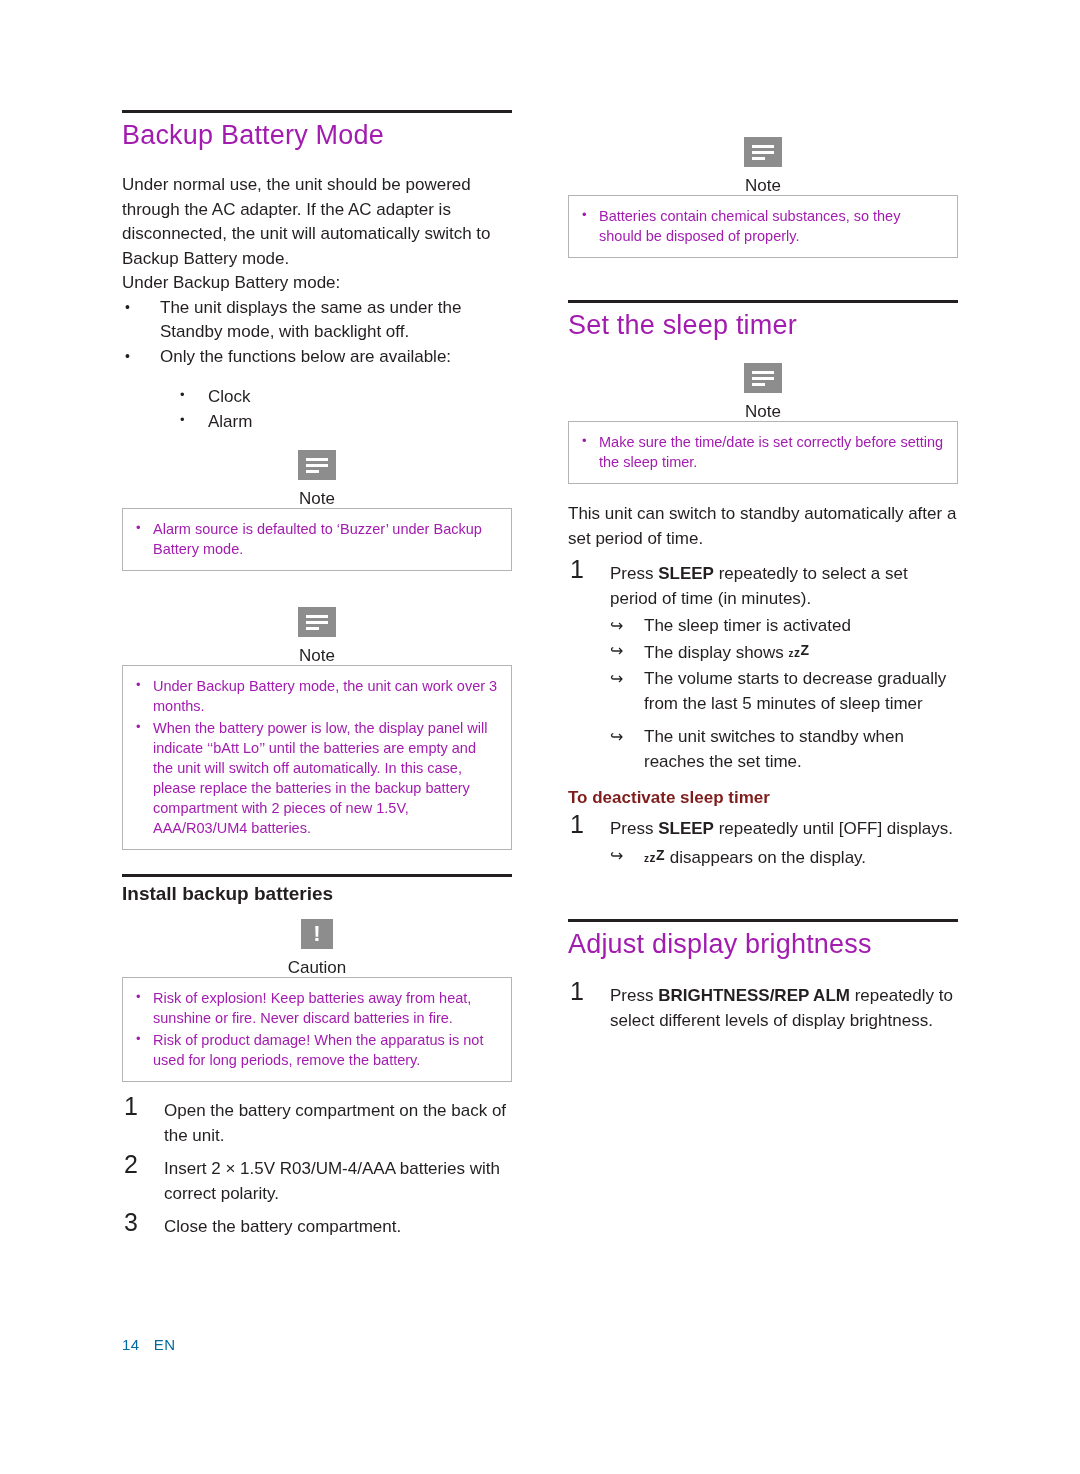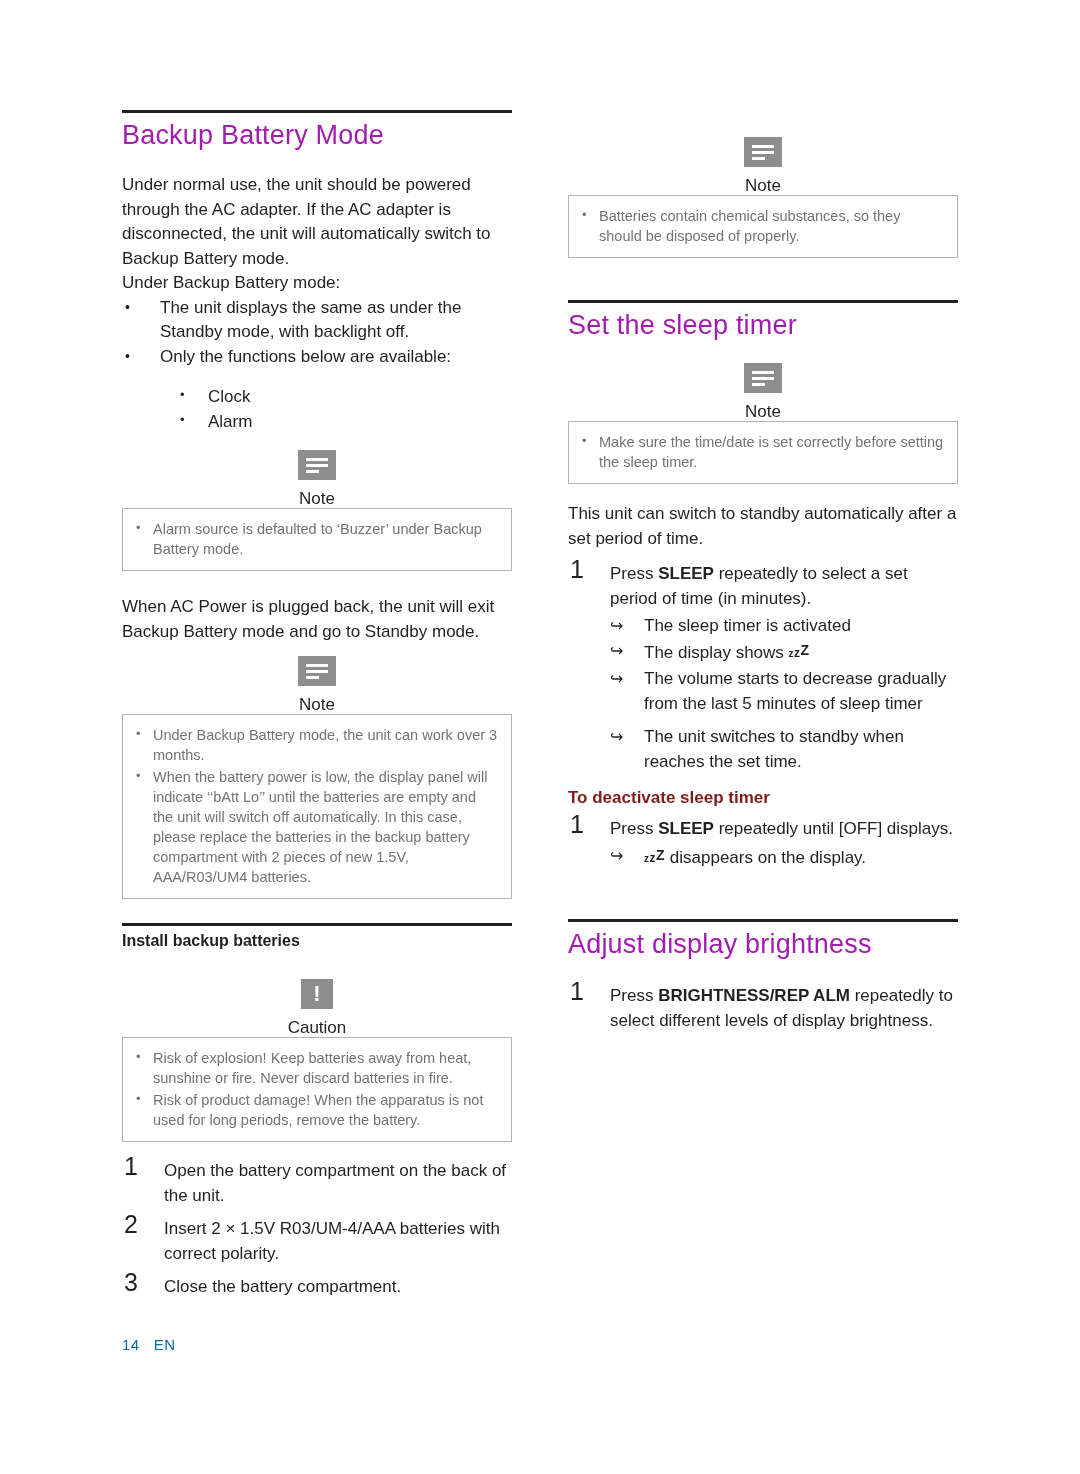--- a/index.html
+++ b/index.html
@@ -36,23 +36,23 @@
   h1.sec-title {
     font-size: 27px;
     font-weight: normal;
     letter-spacing: 0.2px;
     margin: 0 0 22px 0;
     padding: 0;
     color: #a21caf;
     line-height: 1.2;
   }
   h2.sub-title {
-    font-size: 16px;
+    font-size: 19px;
     font-weight: bold;
-    margin: 0 0 29px 0;
+    margin: 0 0 14px 0;
     color: #231f20;
   }
   h3.minor-title {
     font-size: 17px;
     font-weight: bold;
     margin: 14px 0 4px 0;
     color: #7f1d1d;
   }
 
   p.body {
@@ -158,21 +158,21 @@
   .callout-body ul {
     list-style: none;
     margin: 0;
     padding: 0;
   }
   .callout-body ul > li {
     position: relative;
     padding-left: 22px;
     font-size: 14.5px;
     line-height: 20px;
-    color: #737373;
+    color: #a21caf;
   }
   .callout-body ul > li + li { margin-top: 2px; }
   .callout-body ul > li::before {
     content: "•";
     position: absolute;
     left: 5px;
     top: -1px;
     font-size: 13px;
   }
 
@@ -272,21 +272,20 @@
         <span class="callout-label">Note</span>
       </div>
       <div class="callout-body">
         <ul>
           <li>Alarm source is defaulted to ‘Buzzer’ under Backup Battery mode.</li>
         </ul>
       </div>
     </div>
 
     <div class="spacer-24"></div>
-    <p class="body">When AC Power is plugged back, the unit will exit Backup Battery mode and go to Standby mode.</p>
 
     <div class="callout">
       <div class="callout-head">
         <span class="callout-icon">
           <span class="line l1"></span>
             <span class="line l2"></span>
             <span class="line l3"></span>
         </span>
         <span class="callout-label">Note</span>
       </div>

